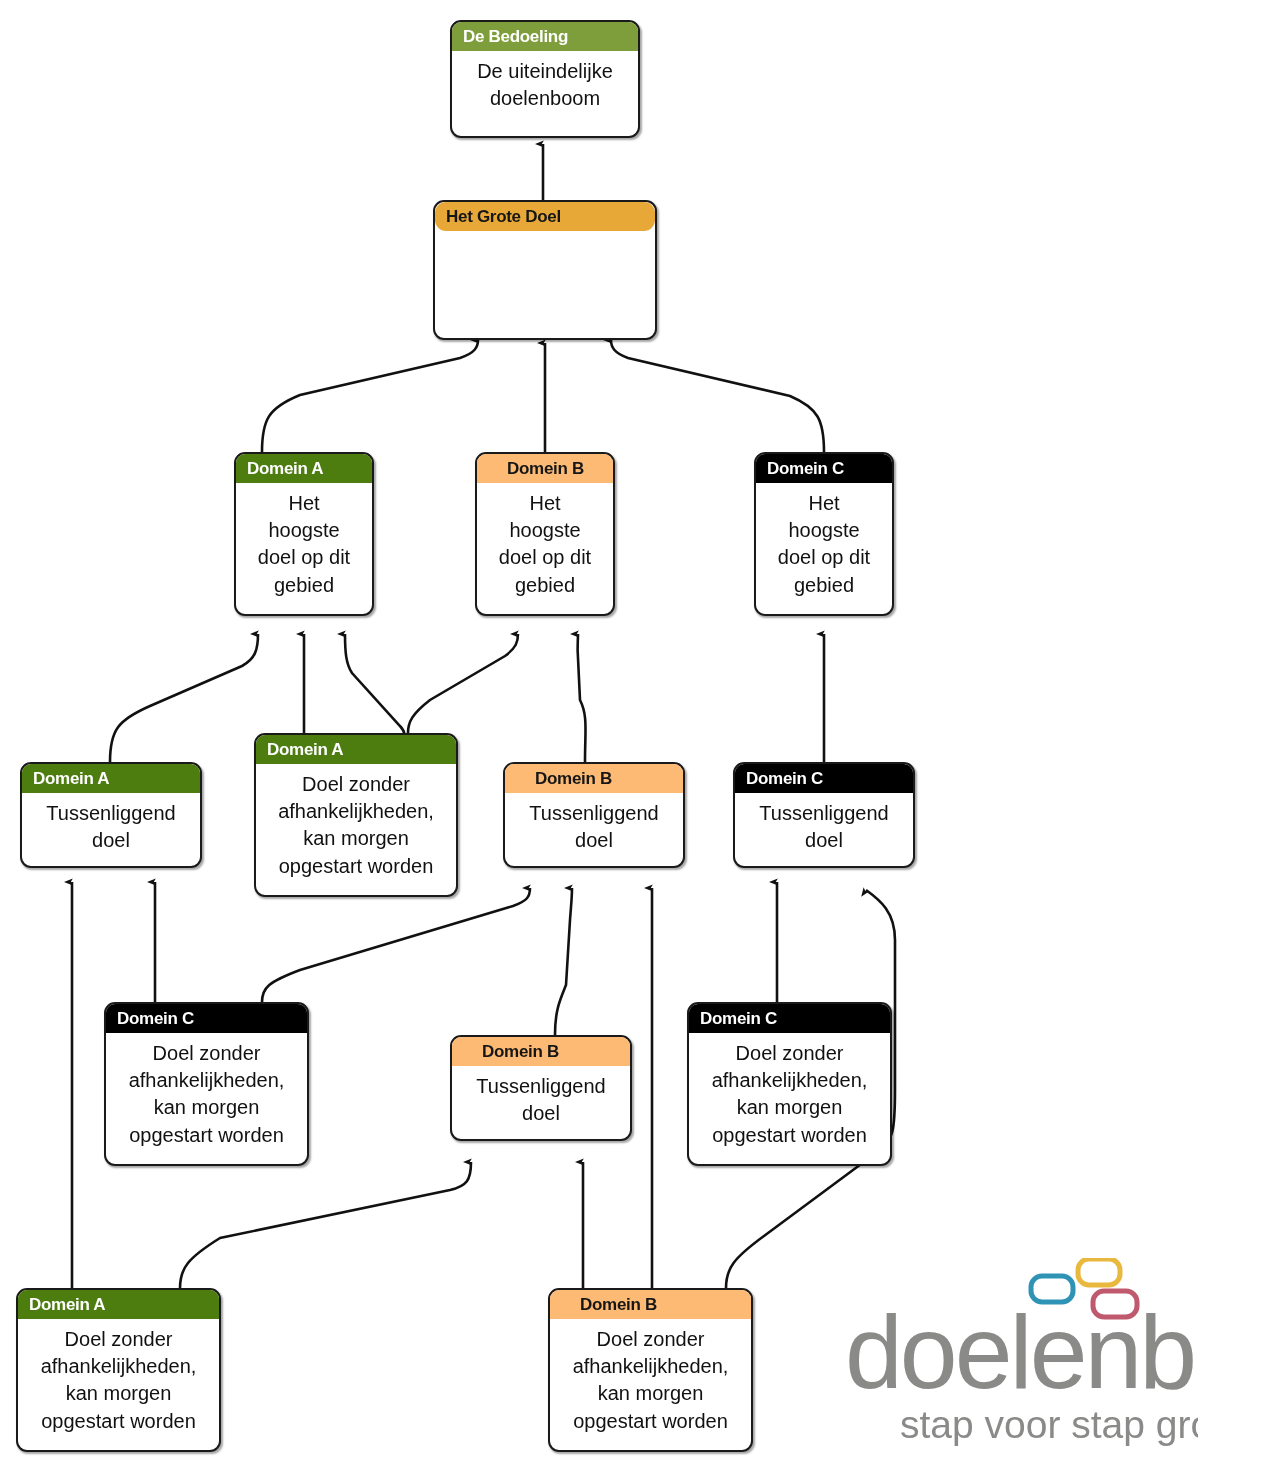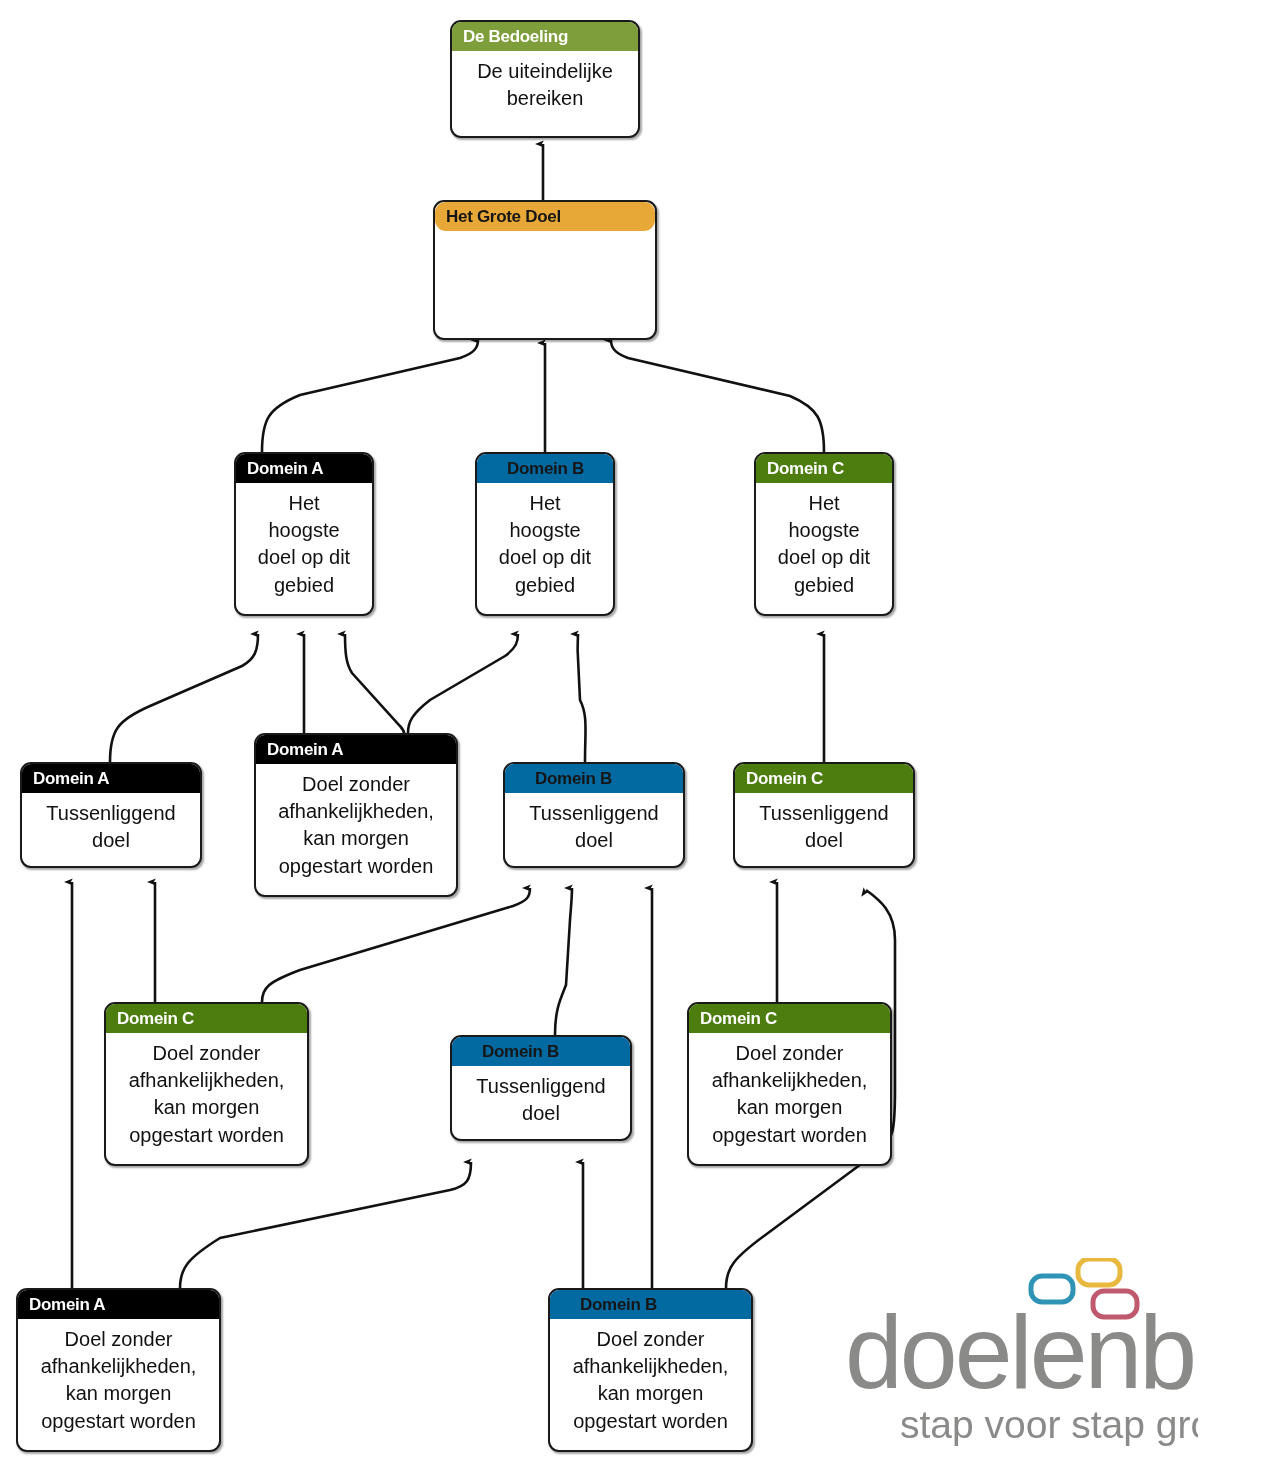--- a/index.html
+++ b/index.html
@@ -47,23 +47,23 @@
     text-align: center;
     font-size: 20px;
     line-height: 1.36;
     color: #111111;
     padding: 7px 8px 9px 8px;
     white-space: pre-line;
   }
   
   .hdr-green  { background: #7d9e3a; color: #ffffff; }
   .hdr-orange { background: #e8a838; color: #161616; border-radius: 11px; }
-  .hdr-red    { background: #000000; color: #ffffff; }
-  .hdr-yellow { background: #0369a1; color: #161616; padding-left: 30px; }
-  .hdr-blue   { background: #4d7c0f; color: #ffffff; }
+  .hdr-red    { background: #4d7c0f; color: #ffffff; }
+  .hdr-yellow { background: #fdba74; color: #161616; padding-left: 30px; }
+  .hdr-blue   { background: #000000; color: #ffffff; }
 
   
   #logo {
     position: absolute;
     left: 845px;
     top: 1258px;
     width: 425px;
     height: 200px;
   }
   #logo svg { display: block; }
@@ -107,21 +107,21 @@
       <path d="M726,1288 C726,1268 734,1258 764,1236 L880,1150 C893,1140 895,1130 895,1090 L895,940 C895,912 880,900 866,890"></path>
 
       <path d="M180,1288 C180,1268 188,1258 220,1238 L450,1190 C467,1186 471,1180 471,1162"></path>
       <path d="M583,1288 L583,1162"></path>
     </g>
   </svg>
 
   <div class="node" style="left:450px; top:20px; width:190px; height:118px;">
     <div class="node-header hdr-green">De Bedoeling</div>
     <div class="node-body">De uiteindelijke
-bereiken</div>
+doelenboom</div>
   </div>
 
   <div class="node" style="left:433px; top:200px; width:224px; height:140px;">
     <div class="node-header hdr-orange">Het Grote Doel</div>
   </div>
 
   <div class="node" style="left:234px; top:452px; width:140px; height:164px;">
     <div class="node-header hdr-red">Domein A</div>
     <div class="node-body">Het
 hoogste

